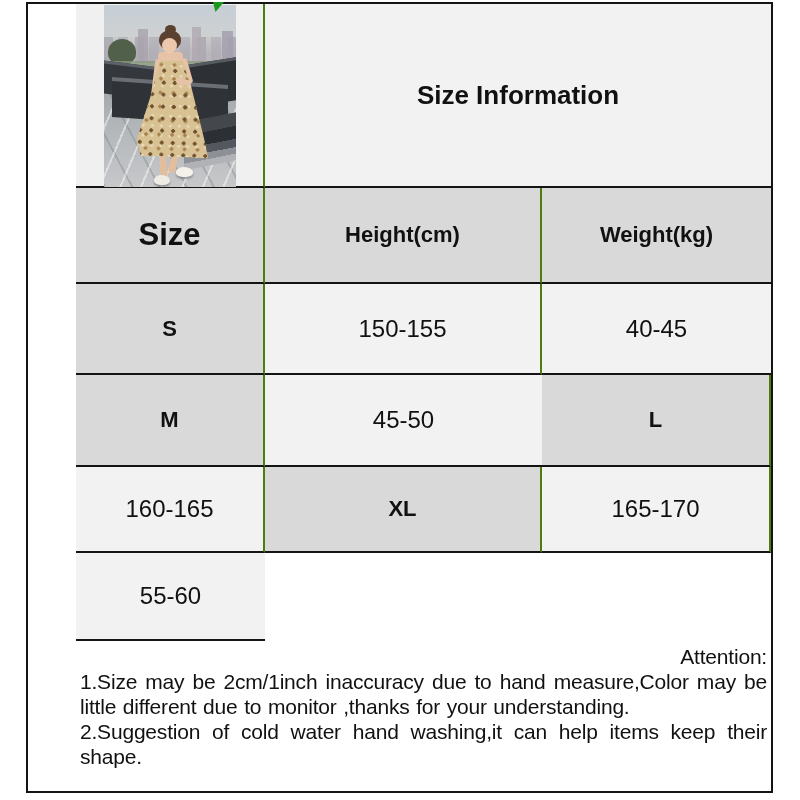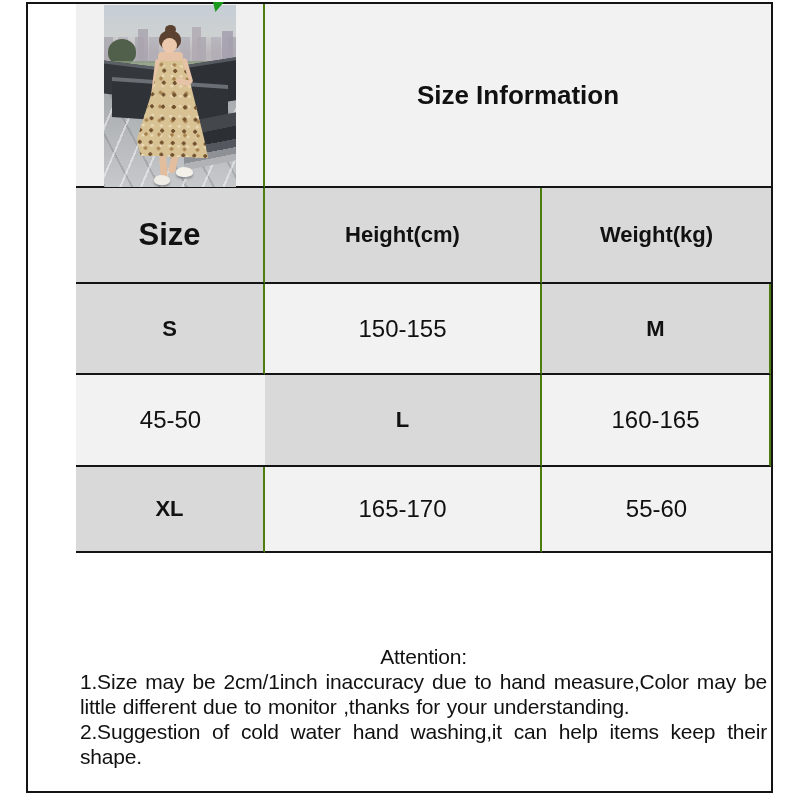--- a/index.html
+++ b/index.html
@@ -30,21 +30,21 @@
   .title-cell{grid-column:2/4;background:#f2f2f2;border-right:none;font-weight:bold;font-size:26px;}
   .th{background:#d9d9d9;font-weight:bold;font-size:22px;}
   .th-size{font-size:31px;}
   .row-label{background:#d9d9d9;font-weight:bold;font-size:22px;}
   .val{background:#f2f2f2;font-weight:normal;font-size:24px;}
   .attention{
     flex:1;background:#ffffff;box-sizing:border-box;
     padding:3px 4px 0 4px;font-size:21px;line-height:25px;letter-spacing:-0.2px;
   }
   .attention p{margin:0;text-align:justify;word-spacing:1px;}
-  .attention .att-title{text-align:center;}
+  .attention .att-title{text-align:right;}
 
   
   .photo{position:relative;width:132px;height:182px;overflow:hidden;background:linear-gradient(180deg,#c6ced6 0%,#d4d3cd 32%,#ded8ca 52%,#d8d5cc 60%);}
   .p-city{position:absolute;left:0;top:32px;width:100%;height:26px;
     background:
       linear-gradient(180deg,rgba(172,166,176,0) 0,rgba(172,166,176,.55) 60%),
       repeating-linear-gradient(90deg,rgba(150,146,160,.55) 0 9px,rgba(196,188,192,.35) 9px 14px,rgba(163,158,172,.5) 14px 24px,rgba(205,198,198,.3) 24px 31px);}
   .p-bld1{position:absolute;left:34px;top:24px;width:10px;height:32px;background:#a9a2ae;opacity:.8;}
   .p-bld2{position:absolute;left:88px;top:22px;width:9px;height:34px;background:#b0a8b2;opacity:.8;}
   .p-bld3{position:absolute;left:118px;top:26px;width:11px;height:30px;background:#a59fae;opacity:.85;}
@@ -122,20 +122,21 @@
     <div class="cell title-cell">
       <span>Size Information</span>
     </div>
 
     <div class="cell th th-size">Size</div>
     <div class="cell th">Height(cm)</div>
     <div class="cell th last-col">Weight(kg)</div>
 
     <div class="cell row-label">S</div>
     <div class="cell val">150-155</div>
+    <div class="cell val last-col">40-45</div>
 
     <div class="cell row-label">M</div>
     <div class="cell val last-col">45-50</div>
 
     <div class="cell row-label">L</div>
     <div class="cell val">160-165</div>
 
     <div class="cell row-label">XL</div>
     <div class="cell val">165-170</div>
     <div class="cell val last-col">55-60</div>

